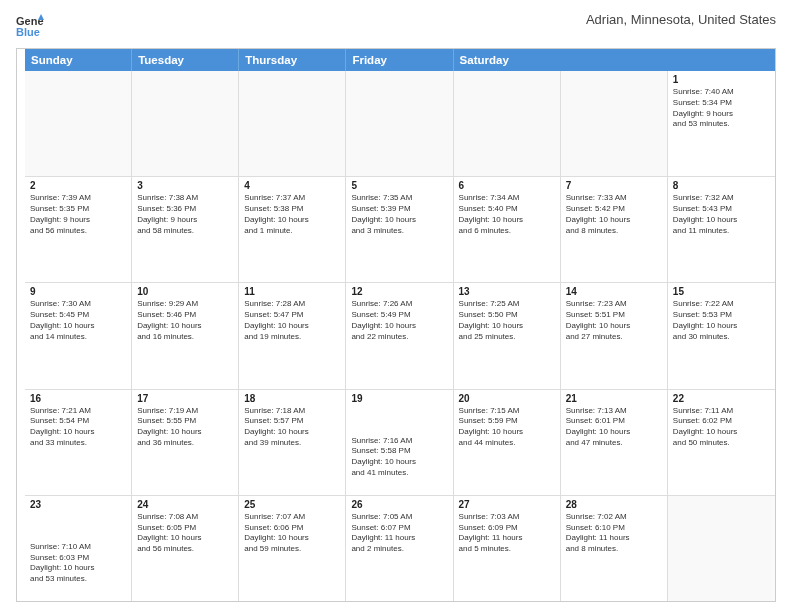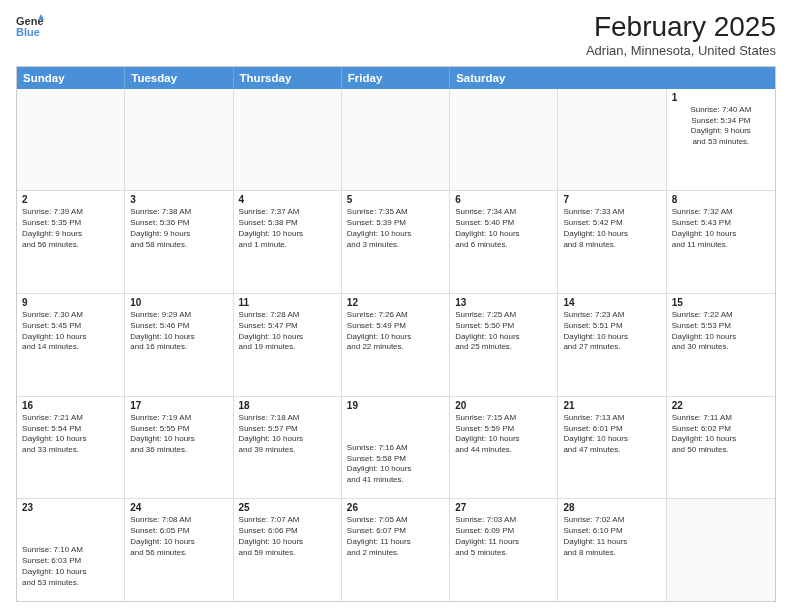--- a/index.html
+++ b/index.html
@@ -44,20 +44,21 @@
     }
     .location {
       font-size: 13px;
       color: #444;
     }
     .calendar {
       flex: 1;
       display: flex;
       flex-direction: column;
       border: 1px solid #ccc;
+      padding-left: 8px;
     }
     .cal-header {
       display: grid;
       grid-template-columns: repeat(7, 1fr);
       background: #4a90d9;
     }
     .cal-header-cell {
       color: #fff;
       font-size: 11.5px;
       font-weight: bold;
@@ -107,21 +108,20 @@
 <div class="page">
   <div class="header">
     <div class="logo">
       <svg class="logo-icon" viewBox="0 0 28 28">
         <text x="0" y="13" font-size="11" font-weight="bold" fill="#333">General</text>
         <text x="0" y="24" font-size="11" font-weight="bold" fill="#4a90d9">Blue</text>
         <polygon points="22,8 28,8 25,2" fill="#4a90d9"></polygon>
       </svg>
     </div>
     <div class="title-block">
-      <div class="month-title">February 2025</div>
       <div class="location">Adrian, Minnesota, United States</div>
     </div>
   </div>
 
   <div class="calendar">
     <div class="cal-header">
       <div class="cal-header-cell">Sunday</div>
       <div class="cal-header-cell">Tuesday</div>
       <div class="cal-header-cell">Thursday</div>
       <div class="cal-header-cell">Friday</div>
@@ -130,21 +130,21 @@
     <div class="cal-body" id="cal-body">
     <div class="cal-row">
           <div class="cal-cell empty"></div>
           <div class="cal-cell empty"></div>
           <div class="cal-cell empty"></div>
           <div class="cal-cell empty"></div>
           <div class="cal-cell empty"></div>
           <div class="cal-cell empty"></div>
           <div class="cal-cell">
             <div class="day-num">1</div>
-            <div class="day-info" style="white-space: pre-line; text-align: center;">Sunrise: 7:40 AM
+            <div class="day-info" style="white-space: pre-line;">Sunrise: 7:40 AM
 Sunset: 5:34 PM
 Daylight: 9 hours
 and 53 minutes.</div>
           </div>
         </div>
         <div class="cal-row">
           <div class="cal-cell">
             <div class="day-num">2</div>
             <div class="day-info" style="white-space: pre-line;">Sunrise: 7:39 AM
 Sunset: 5:35 PM

